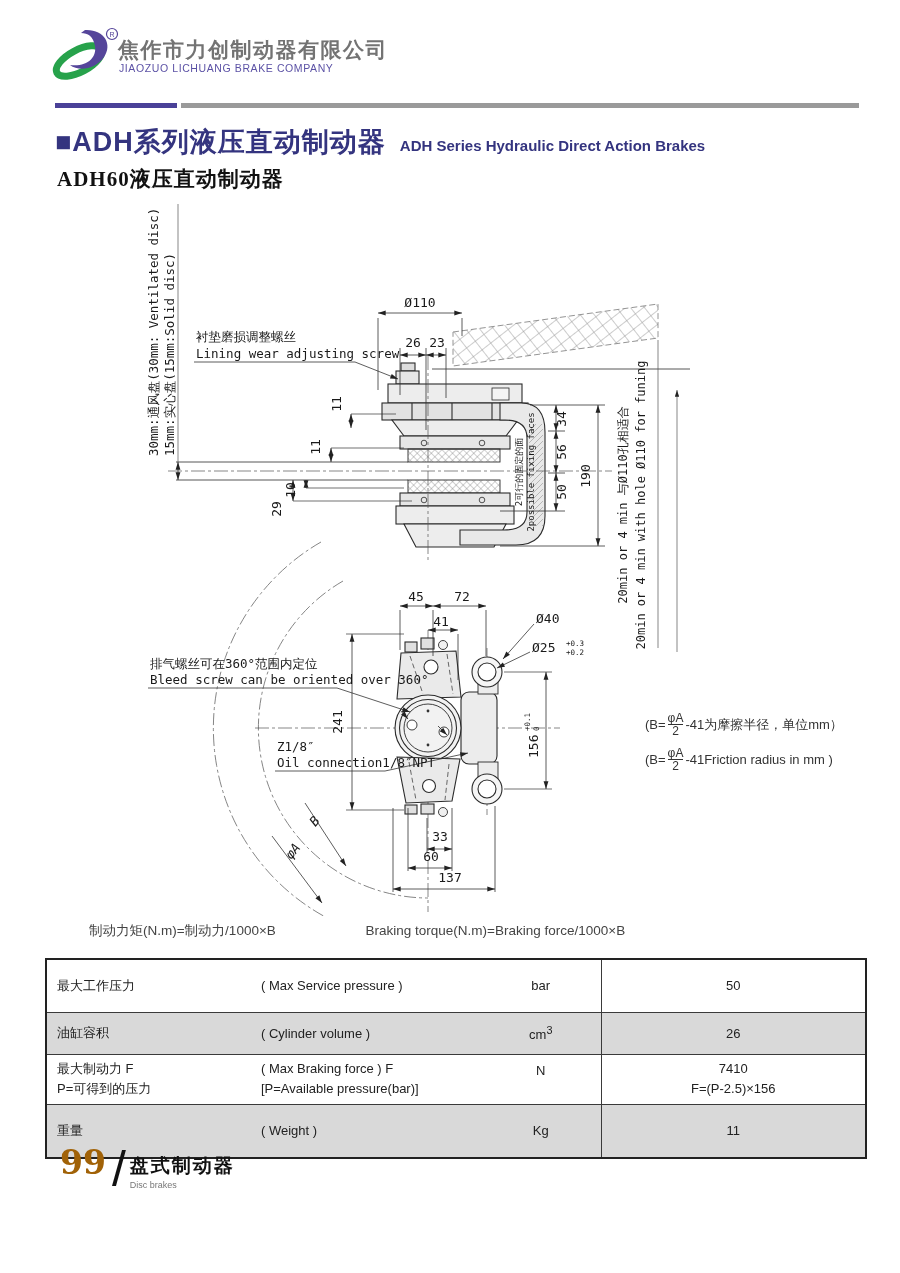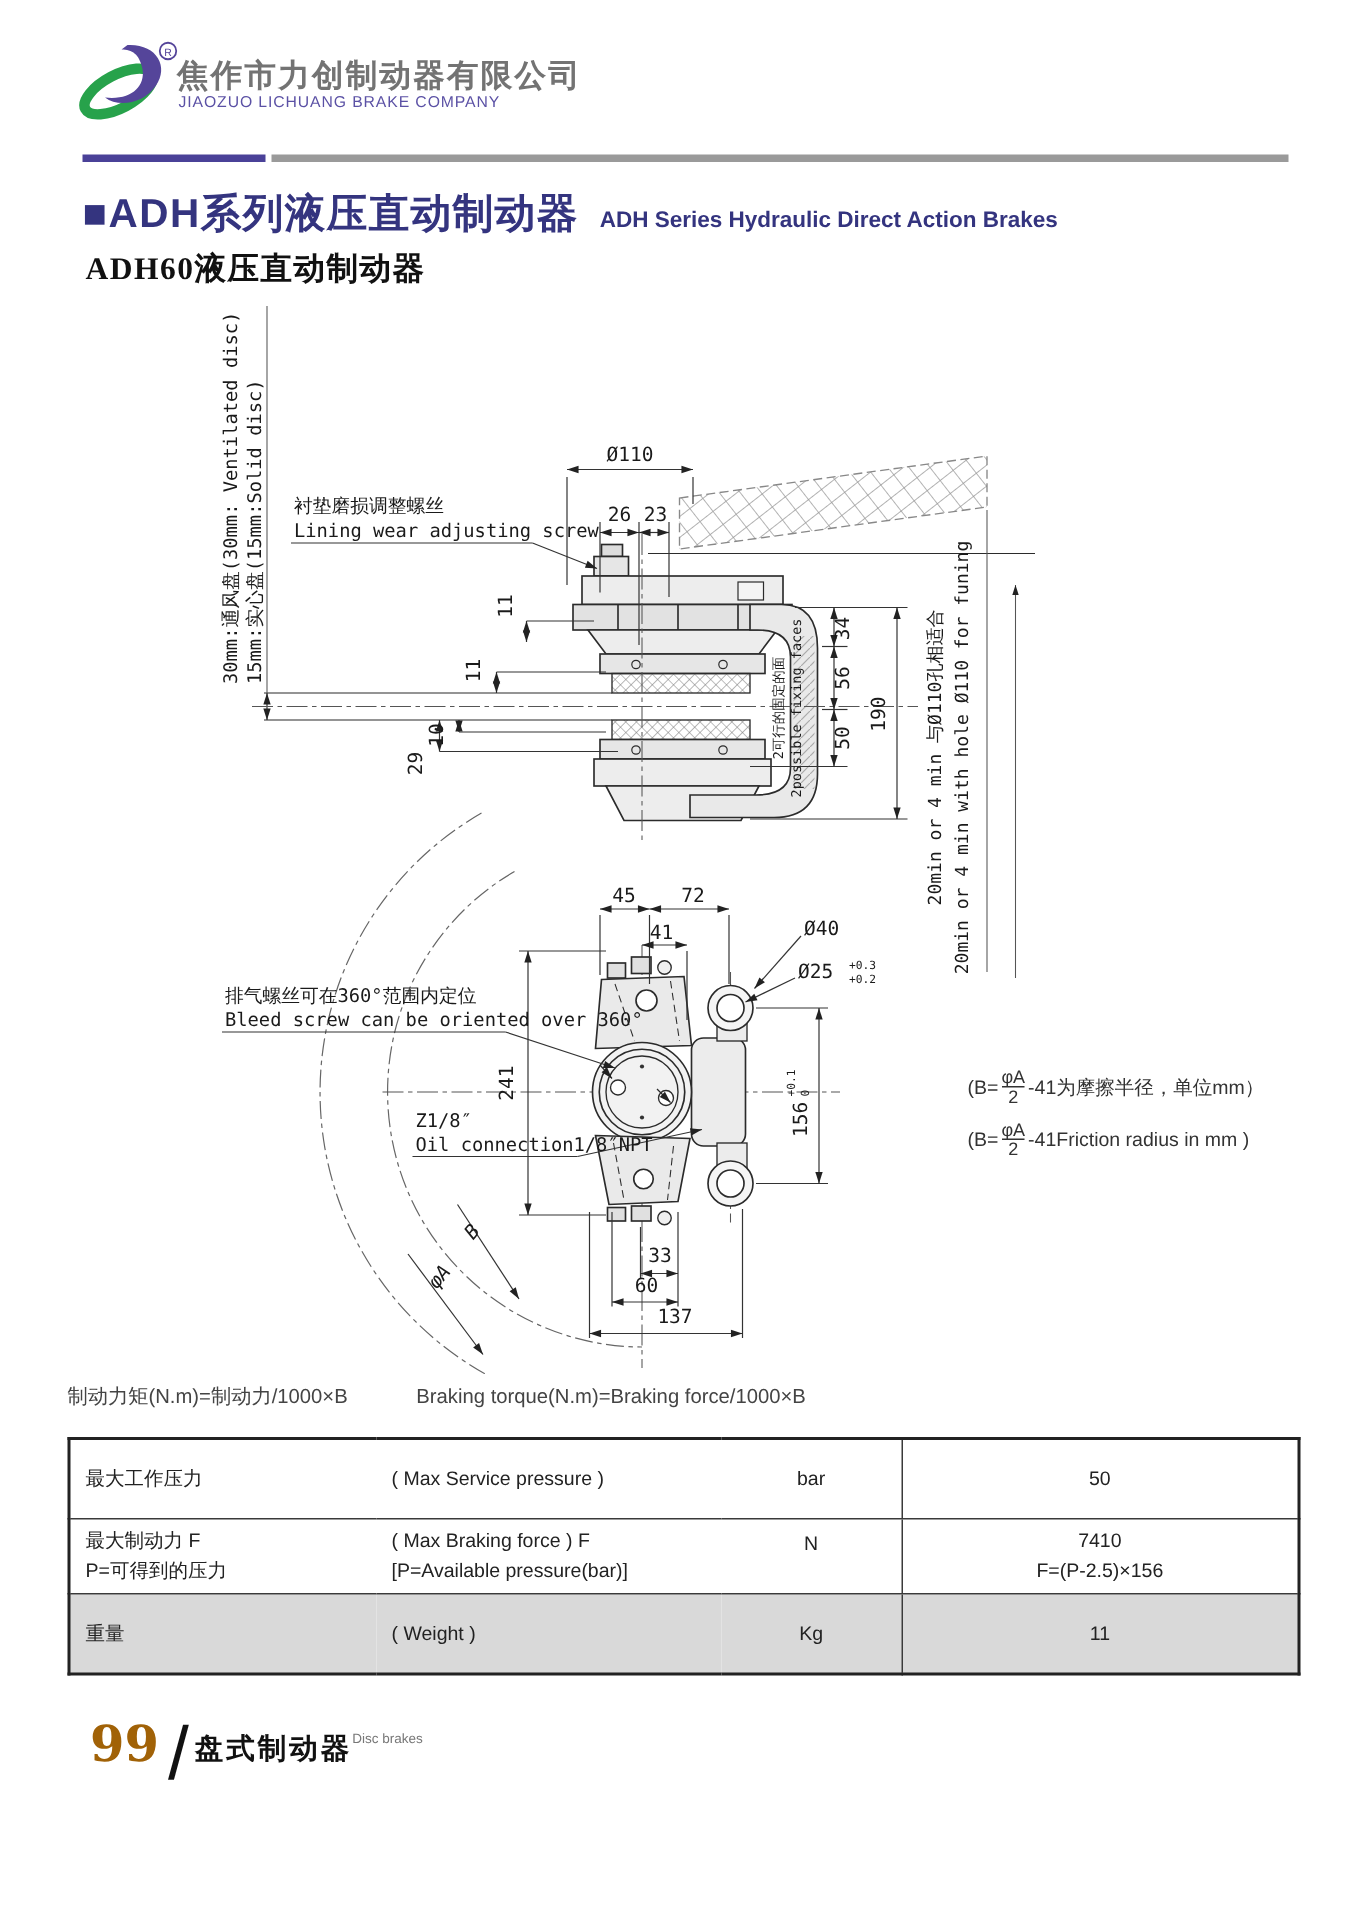--- a/index.html
+++ b/index.html
@@ -26,39 +26,39 @@
   .lbl{font-size:12.5px;}
   .tol{font-size:7.5px;}
   .note-v{font-size:12px;}
   
   .friction-note{left:645px;top:712px;font-size:13px;color:#333;line-height:1;}
   .friction-note .row{display:flex;align-items:center;margin-bottom:10px;white-space:nowrap;}
   .frac{display:inline-flex;flex-direction:column;align-items:center;margin:0 2px;font-size:12px;}
   .frac .den{border-top:1px solid #333;padding:0 4px;}
   
   .formula-line{left:45px;top:922px;font-size:13.5px;color:#444;}
-  .formula-line span{margin-right:42px;}
+  .formula-line span{margin-right:42px;margin-left:44px;}
   
   table.spec{position:absolute;left:45px;top:958px;width:820px;border-collapse:collapse;
     font-size:13px;color:#222;table-layout:fixed;}
   table.spec td{border-top:1px solid #3a3a3a;border-bottom:1px solid #3a3a3a;padding:4px 10px;vertical-align:middle;}
   table.spec{border:2px solid #222;}
   table.spec td.val{border-left:1.5px solid #3a3a3a;text-align:center;}
   table.spec td.unit{text-align:center;}
   table.spec tr.gray{background:#d9d9d9;}
   table.spec tr.r1{height:53px;}
   table.spec tr.r2{height:42px;}
   table.spec tr.r3{height:44px;}
   table.spec tr.r4{height:53px;}
   .twoline div{line-height:1.6;}
   
   .footer{left:60px;top:1146px;display:flex;align-items:flex-start;}
   .page-num{font-family:"DejaVu Serif", serif;font-size:33px;font-weight:bold;line-height:1;color:#a16207;}
   .slash{font-size:50px;font-weight:300;line-height:0.95;margin:0 4px 0 6px;color:#111;}
-  .cat{display:flex;flex-direction:row;margin-top:7px;}
+  .cat{display:flex;flex-direction:column;margin-top:7px;}
   .cat-cn{font-size:19px;font-weight:bold;color:#111;letter-spacing:2px;}
   .cat-en{font-size:9px;color:#777;margin-top:1px;}
 </style>
 </head>
 <body>
 
 <svg class="abs" style="left:52px;top:26px" width="70" height="62" viewBox="0 0 70 62">
   <ellipse cx="27" cy="35" rx="25" ry="11" fill="none" stroke="#27a24b" stroke-width="7" transform="rotate(-28 27 35)"></ellipse>
   <path d="M33,4 C52,3 61,18 52,31 C44,43 27,46 18,39 C35,41 45,32 43,20 C41,10 36,7 29,7 Z" fill="#55459a"></path>
   <circle cx="60" cy="8" r="5.5" fill="none" stroke="#55459a" stroke-width="1.2"></circle>
@@ -334,20 +334,26 @@
       <col style="width:230px">
       <col style="width:120px">
       <col style="width:265px">
     </colgroup>
   <tbody>
       <tr class="r1">
     <td>最大工作压力</td>
     <td>( Max Service pressure )</td>
     <td class="unit">bar</td>
     <td class="val">50</td>
+  </tr>
+  <tr class="r2 gray">
+    <td>油缸容积</td>
+    <td>( Cylinder volume )</td>
+    <td class="unit"><span>cm</span><sup>3</sup></td>
+    <td class="val">26</td>
   </tr>
   <tr class="r3">
     <td class="twoline">
       <div>最大制动力 F</div>
       <div>P=可得到的压力</div>
     </td>
     <td class="twoline">
       <div>( Max Braking force )  F</div>
       <div>[P=Available pressure(bar)]</div>
     </td>

